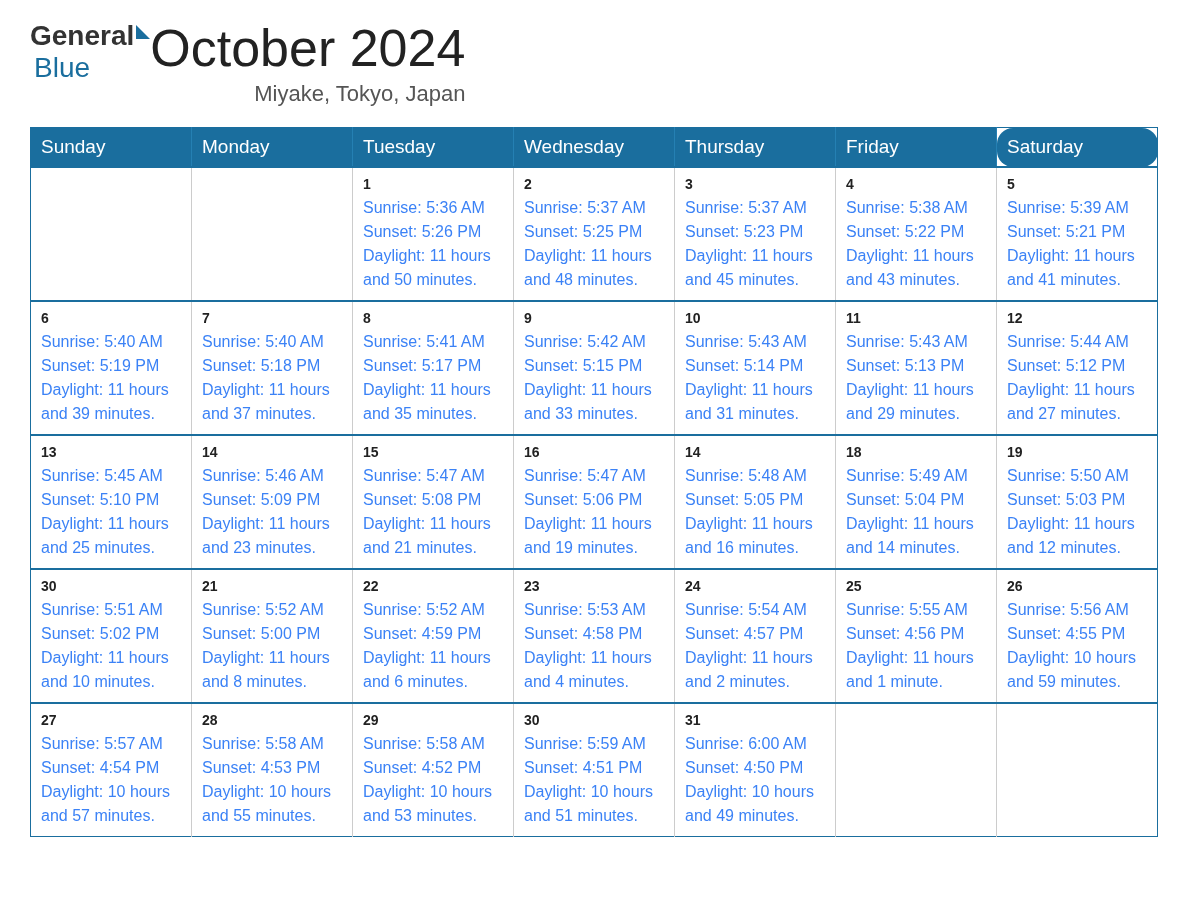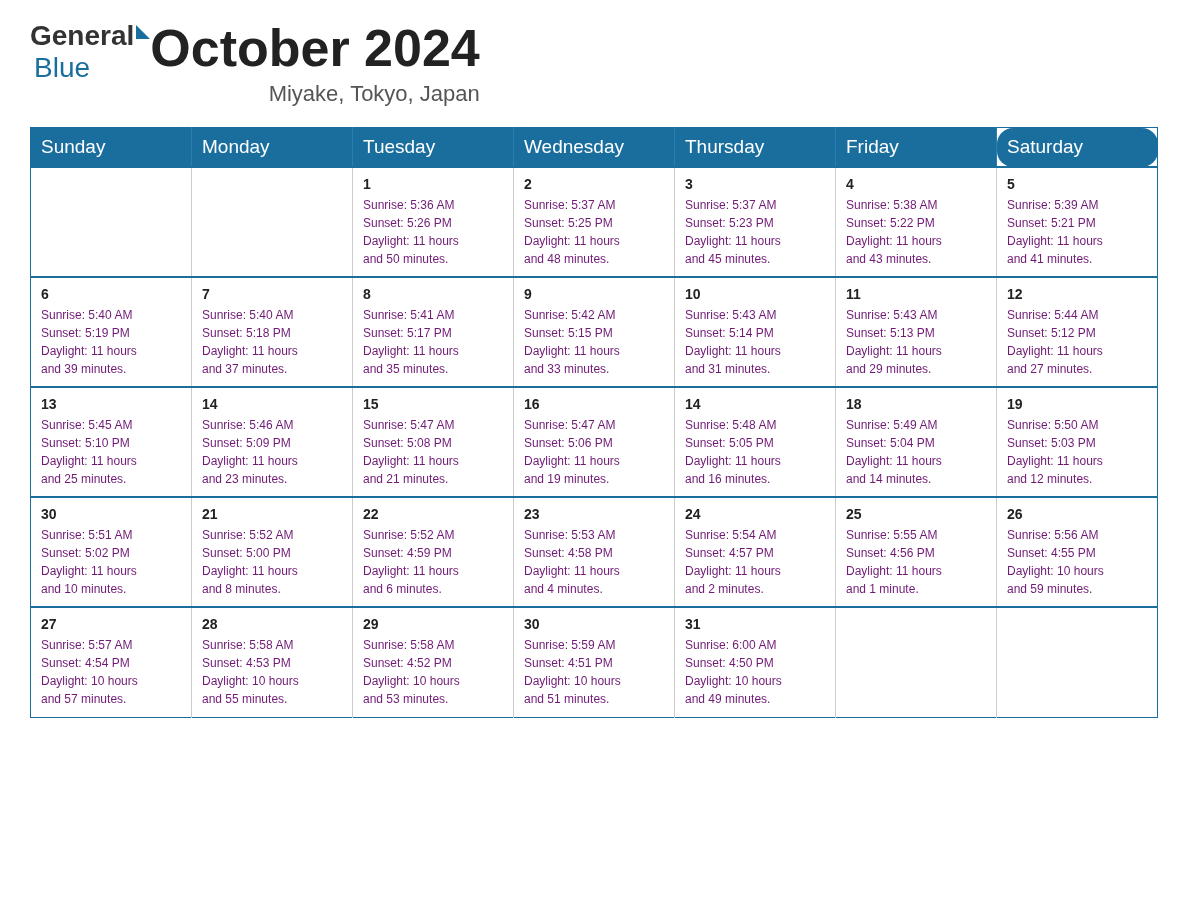--- a/index.html
+++ b/index.html
@@ -37,21 +37,21 @@
       font-weight: normal;
       color: #1a6e9e;
       display: block;
       margin-left: 4px;
     }
     .title-section {
       text-align: right;
     }
     .title-section h1 {
       font-size: 52px;
-      font-weight: bold;
+      font-weight: normal;
       color: #222;
       line-height: 1.1;
     }
     .title-section h2 {
       font-size: 22px;
       font-weight: normal;
       color: #555;
       margin-top: 4px;
     }
     .calendar {
@@ -87,22 +87,22 @@
       border-right: none;
     }
     .day-number {
       font-size: 14px;
       font-weight: bold;
       color: #222;
       display: block;
       margin-bottom: 4px;
     }
     .day-info {
-      font-size: 12px;
-      color: #701a75;
+      font-size: 16px;
+      color: #3b82f6;
       line-height: 1.5;
     }
     .empty-cell {
       background: #fff;
     }
     .logo-wrapper {
       display: flex;
       flex-direction: column;
       align-items: flex-start;
     }

